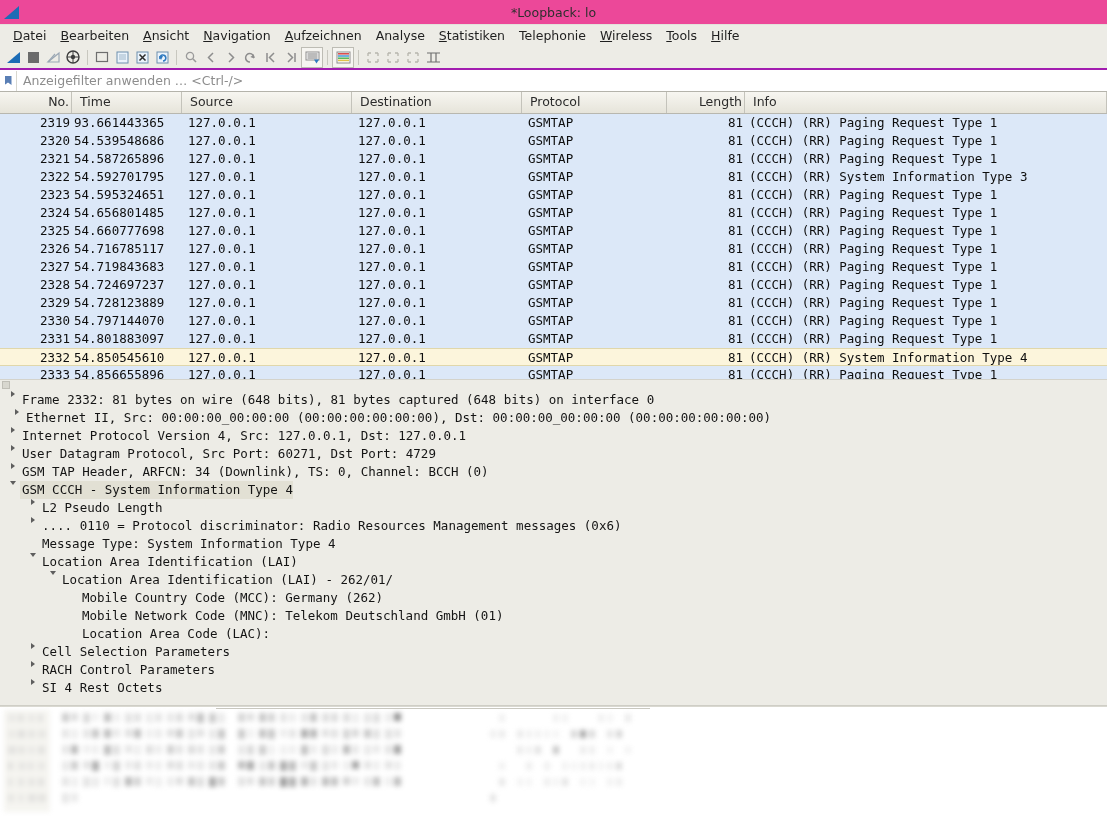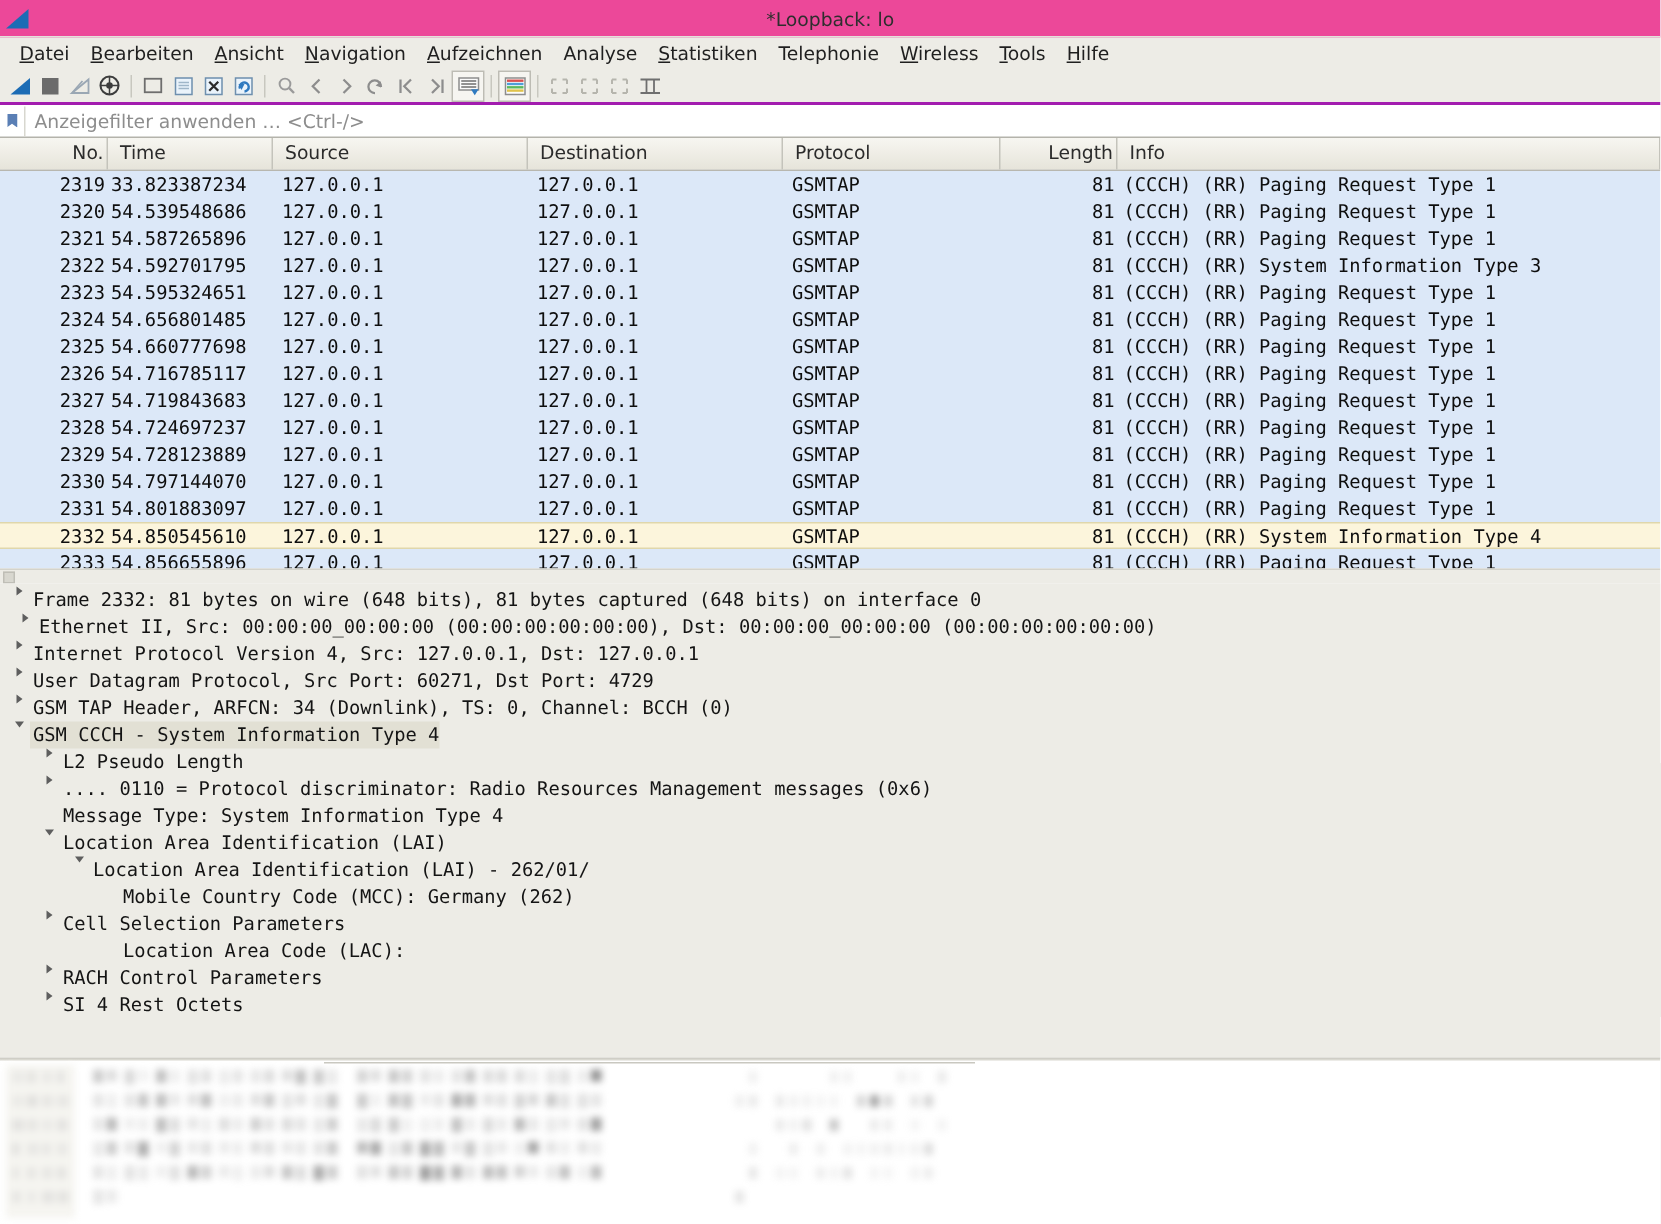--- a/index.html
+++ b/index.html
@@ -445,21 +445,21 @@
       <div class="hcell c-time">Time</div>
       <div class="hcell c-src">Source</div>
       <div class="hcell c-dst">Destination</div>
       <div class="hcell c-prot">Protocol</div>
       <div class="hcell c-len">Length</div>
       <div class="hcell c-info">Info</div>
     </div>
     <div class="plist-body" id="plist-body">
         <div class="prow">
           <div class="cell c-no">2319</div>
-          <div class="cell c-time">33.823387234</div>
+          <div class="cell c-time">93.661443365</div>
           <div class="cell c-src">127.0.0.1</div>
           <div class="cell c-dst">127.0.0.1</div>
           <div class="cell c-prot">GSMTAP</div>
           <div class="cell c-len">81</div>
           <div class="cell c-info">(CCCH) (RR) Paging Request Type 1</div>
         </div>
         <div class="prow">
           <div class="cell c-no">2320</div>
           <div class="cell c-time">54.539548686</div>
           <div class="cell c-src">127.0.0.1</div>
@@ -653,29 +653,33 @@
       <div class="dline" style="padding-left: 46px;">
         <span class="tw">
           <span class="tri-d"></span>
         </span>
         <span class="dtext">Location Area Identification (LAI) - 262/01/</span>
       </div>
       <div class="dline" style="padding-left: 66px;">
         <span class="tw empty"></span>
         <span class="dtext">Mobile Country Code (MCC): Germany (262)</span>
       </div>
-      <div class="dline" style="padding-left: 26px;">
-        <span class="tw">
-          <span class="tri-r"></span>
-        </span>
-        <span class="dtext">Cell Selection Parameters</span>
+      <div class="dline" style="padding-left: 66px;">
+        <span class="tw empty"></span>
+        <span class="dtext">Mobile Network Code (MNC): Telekom Deutschland GmbH (01)</span>
       </div>
       <div class="dline" style="padding-left: 66px;">
         <span class="tw empty"></span>
         <span class="dtext">Location Area Code (LAC):</span>
+      </div>
+      <div class="dline" style="padding-left: 26px;">
+        <span class="tw">
+          <span class="tri-r"></span>
+        </span>
+        <span class="dtext">Cell Selection Parameters</span>
       </div>
       <div class="dline" style="padding-left: 26px;">
         <span class="tw">
           <span class="tri-r"></span>
         </span>
         <span class="dtext">RACH Control Parameters</span>
       </div>
       <div class="dline" style="padding-left: 26px;">
         <span class="tw">
           <span class="tri-r"></span>

